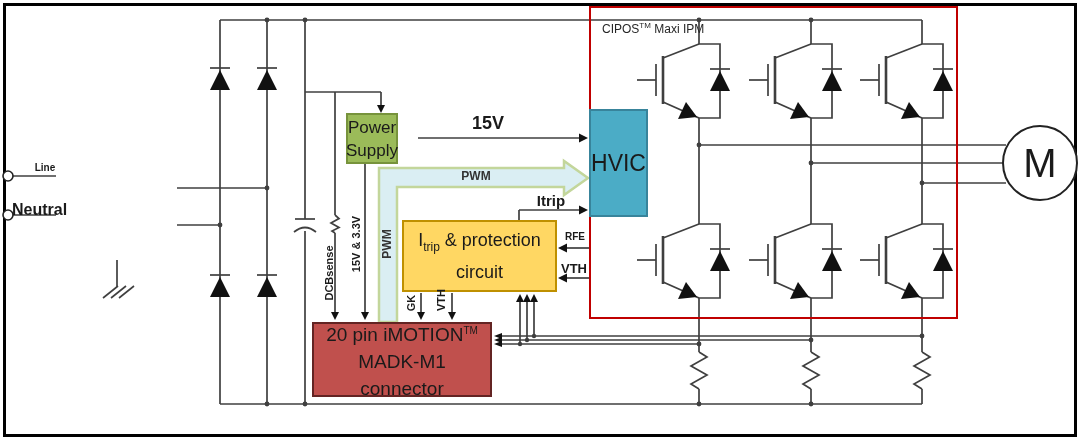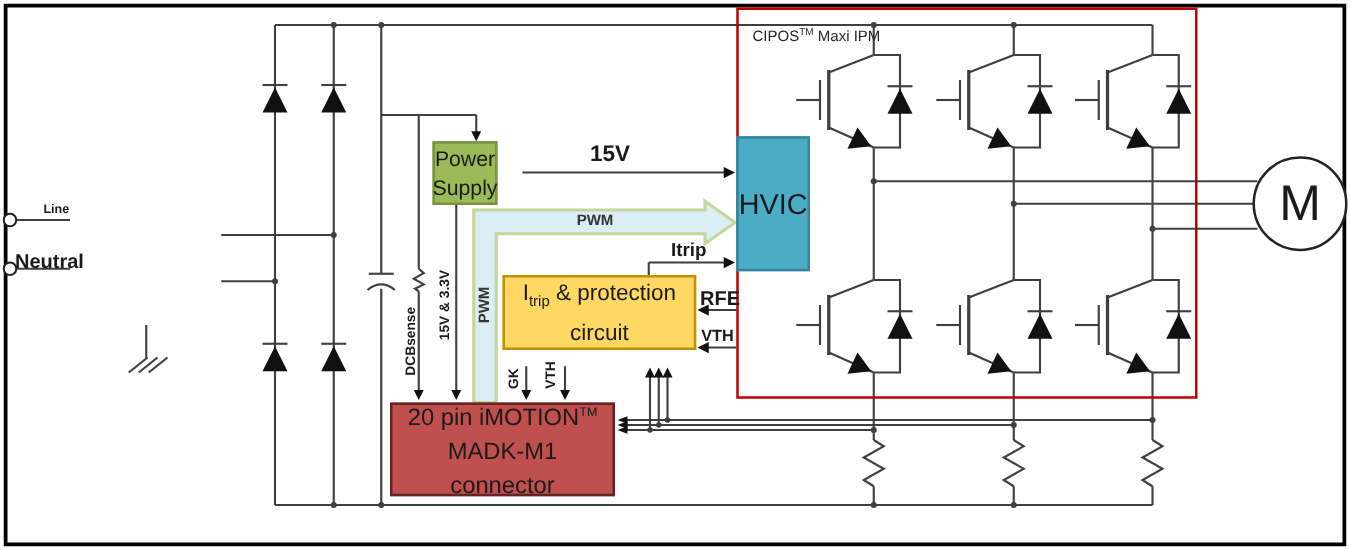--- a/index.html
+++ b/index.html
@@ -14,21 +14,21 @@
   .term{fill:#fff;stroke:#222;stroke-width:1.6;}
   .pwmArrow{fill:var(--pwm-fill);stroke:var(--pwm-stroke);stroke-width:2.5;stroke-linejoin:miter;}
   .box{position:absolute;display:flex;flex-direction:column;align-items:center;justify-content:center;
        text-align:center;z-index:2;box-sizing:border-box;}
   .emi{left:56px;top:123px;width:121px;height:137px;background:var(--emi-green);
        border:1px solid #1f1f1f;font-size:20px;line-height:33px;}
   .ps{left:346px;top:113px;width:52px;height:51px;background:var(--power-supply-green);
       border:2px solid var(--power-supply-border);font-size:17px;line-height:23px;}
   .hvic{left:589px;top:109px;width:59px;height:108px;background:var(--hvic-teal);
         border:2px solid var(--hvic-border);font-size:23px;z-index:3;text-align:center;}
-  .prot{left:402px;top:220px;width:155px;height:60px;background:var(--protection-yellow);
+  .prot{left:402px;top:220px;width:155px;height:72px;background:var(--protection-yellow);
         border:2px solid var(--protection-border);font-size:18px;line-height:26px;align-items:center;}
   .conn{left:312px;top:322px;width:180px;height:75px;background:var(--connector-red);
         border:2px solid var(--connector-border);font-size:19px;line-height:27px;}
   .ipm{left:589px;top:6px;width:369px;height:313px;border:2px solid var(--ipm-outline-red);
        background:transparent;z-index:2;pointer-events:none;position:absolute;box-sizing:border-box;}
   .ipmlabel{position:absolute;left:11px;top:13px;font-size:12px;font-weight:normal;color:#262626;white-space:nowrap;}
   .motor{left:1002px;top:125px;width:76px;height:76px;border:2px solid #222;border-radius:50%;
          background:#fff;font-size:40px;z-index:2;}
   .lbl{position:absolute;z-index:4;white-space:nowrap;text-align:center;}
   .rot{transform:rotate(-90deg);transform-origin:center;}
@@ -216,19 +216,19 @@
   <div class="box motor">
     <div>M</div>
   </div>
 
   <div class="lbl" style="left:28px;top:162px;width:34px;font-size:10px;font-weight:bold;">Line</div>
   <div class="lbl" style="left:12px;top:201px;width:46px;font-size:16px;font-weight:bold;">Neutral</div>
   <div class="lbl" style="left:468px;top:113px;width:40px;font-size:18px;font-weight:700;">15V</div>
   <div class="lbl" style="left:456px;top:169px;width:40px;font-size:12px;font-weight:600;color:#333;">PWM</div>
   <div class="lbl rot" style="left:357px;top:237px;width:60px;height:14px;font-size:12px;font-weight:600;color:#333;">PWM</div>
   <div class="lbl" style="left:534px;top:192px;width:34px;font-size:15px;font-weight:600;">Itrip</div>
-  <div class="lbl" style="left:560px;top:231px;width:30px;font-size:16px;font-weight:600;">RFE</div>
+  <div class="lbl" style="left:560px;top:231px;width:30px;font-size:10px;font-weight:600;">RFE</div>
   <div class="lbl" style="left:559px;top:261px;width:30px;font-size:13px;font-weight:600;">VTH</div>
   <div class="lbl rot" style="left:300px;top:266px;width:60px;height:14px;font-size:11px;font-weight:600;">DCBsense</div>
   <div class="lbl rot" style="left:327px;top:237px;width:60px;height:14px;font-size:11px;font-weight:600;">15V &amp; 3.3V</div>
   <div class="lbl rot" style="left:392px;top:296px;width:40px;height:14px;font-size:11px;font-weight:600;">GK</div>
   <div class="lbl rot" style="left:422px;top:293px;width:40px;height:14px;font-size:11px;font-weight:600;">VTH</div>
 </div>
 
 </body></html>

